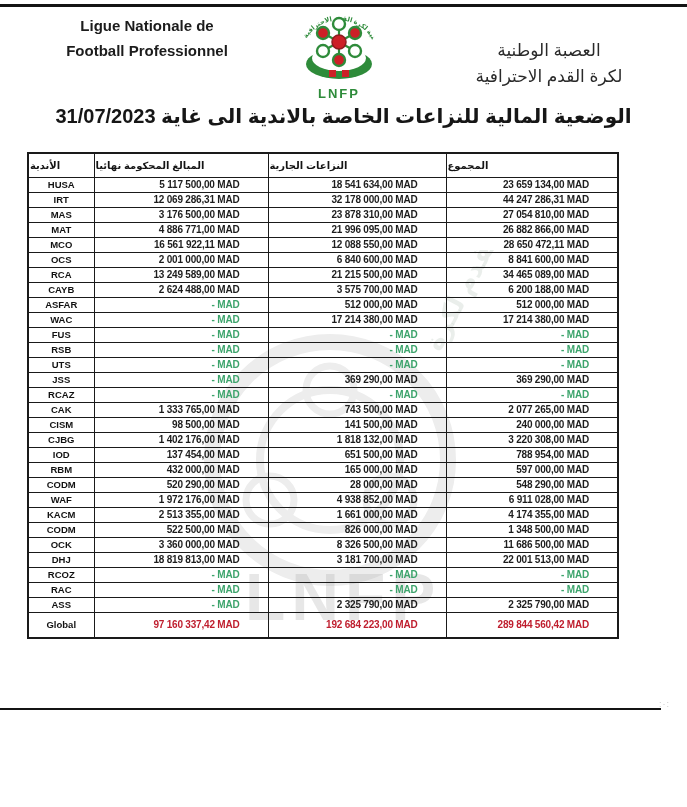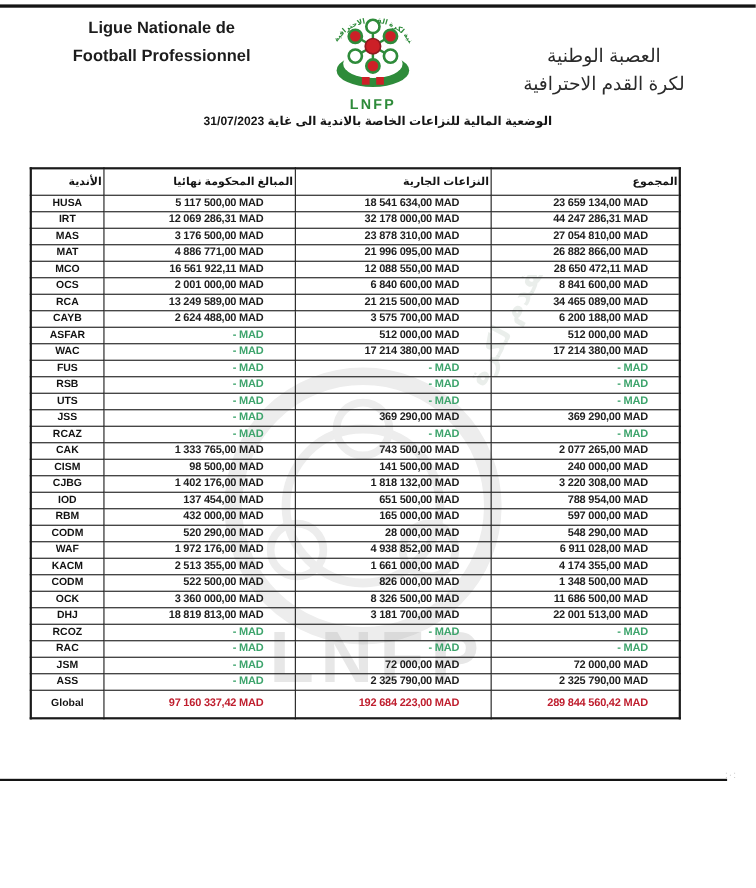--- a/index.html
+++ b/index.html
@@ -16,31 +16,31 @@
   
   .org-fr{position:absolute;top:14px;left:22px;width:250px;text-align:center;
     font-size:15px;font-weight:600;color:#1c1c1c;line-height:1.65;}
   .org-ar{position:absolute;top:10px;right:18px;width:240px;text-align:center;
     font-size:17px;font-weight:normal;color:#2a2a2a;line-height:1.55;direction:rtl;margin-top:28px;}
   .logo{position:absolute;top:2px;left:283px;width:112px;text-align:center;}
   .logo-text{font-size:13px;font-weight:bold;letter-spacing:2px;color:var(--logo-green);margin-top:-4px;}
 
   
   .doc-title{position:absolute;top:104px;left:0;width:100%;text-align:center;
-    font-size:11px;font-weight:bold;color:#161616;direction:rtl;}
+    font-size:20px;font-weight:bold;color:#161616;direction:rtl;}
 
   
   .watermark{position:absolute;top:250px;left:80px;z-index:0;pointer-events:none;}
 
   
   .table-wrap{position:absolute;top:152px;left:27px;z-index:1;}
   table{border-collapse:collapse;table-layout:fixed;width:590px;background:transparent;}
   th,td{border:1px solid #1a1a1a;overflow:hidden;white-space:nowrap;}
   table{border:2px solid #1a1a1a;}
-  th{height:21px;font-size:10px;font-weight:600;text-align:right;direction:rtl;color:#141414;}
+  th{height:21px;font-size:10px;font-weight:600;text-align:left;direction:rtl;color:#141414;}
   td{height:14px;line-height:14px;font-size:10px;font-weight:bold;padding:0;}
   td.club{text-align:center;font-size:9.5px;color:#121212;}
   td.amt{text-align:right;padding-right:28px;letter-spacing:-0.2px;color:#1d1d1d;}
   td.amt.green{color:var(--green-dash);}
   tr.global-row td{height:24px;line-height:24px;}
   tr.global-row td.amt{color:var(--global-red);}
   tr.global-row td.club{color:#121212;}
 </style>
 </head>
 <body>
@@ -285,26 +285,20 @@
           <td class="amt green">- MAD</td>
           <td class="amt green">- MAD</td>
         </tr>
         <tr>
           <td class="club">RAC</td>
           <td class="amt green">- MAD</td>
           <td class="amt green">- MAD</td>
           <td class="amt green">- MAD</td>
         </tr>
         <tr>
-          <td class="club">JSM</td>
-          <td class="amt green">- MAD</td>
-          <td class="amt">72 000,00 MAD</td>
-          <td class="amt">72 000,00 MAD</td>
-        </tr>
-        <tr>
           <td class="club">ASS</td>
           <td class="amt green">- MAD</td>
           <td class="amt">2 325 790,00 MAD</td>
           <td class="amt">2 325 790,00 MAD</td>
         </tr>
       </tbody>
     <tfoot>
       <tr class="global-row">
         <td class="club">Global</td>
         <td class="amt">97 160 337,42 MAD</td>

